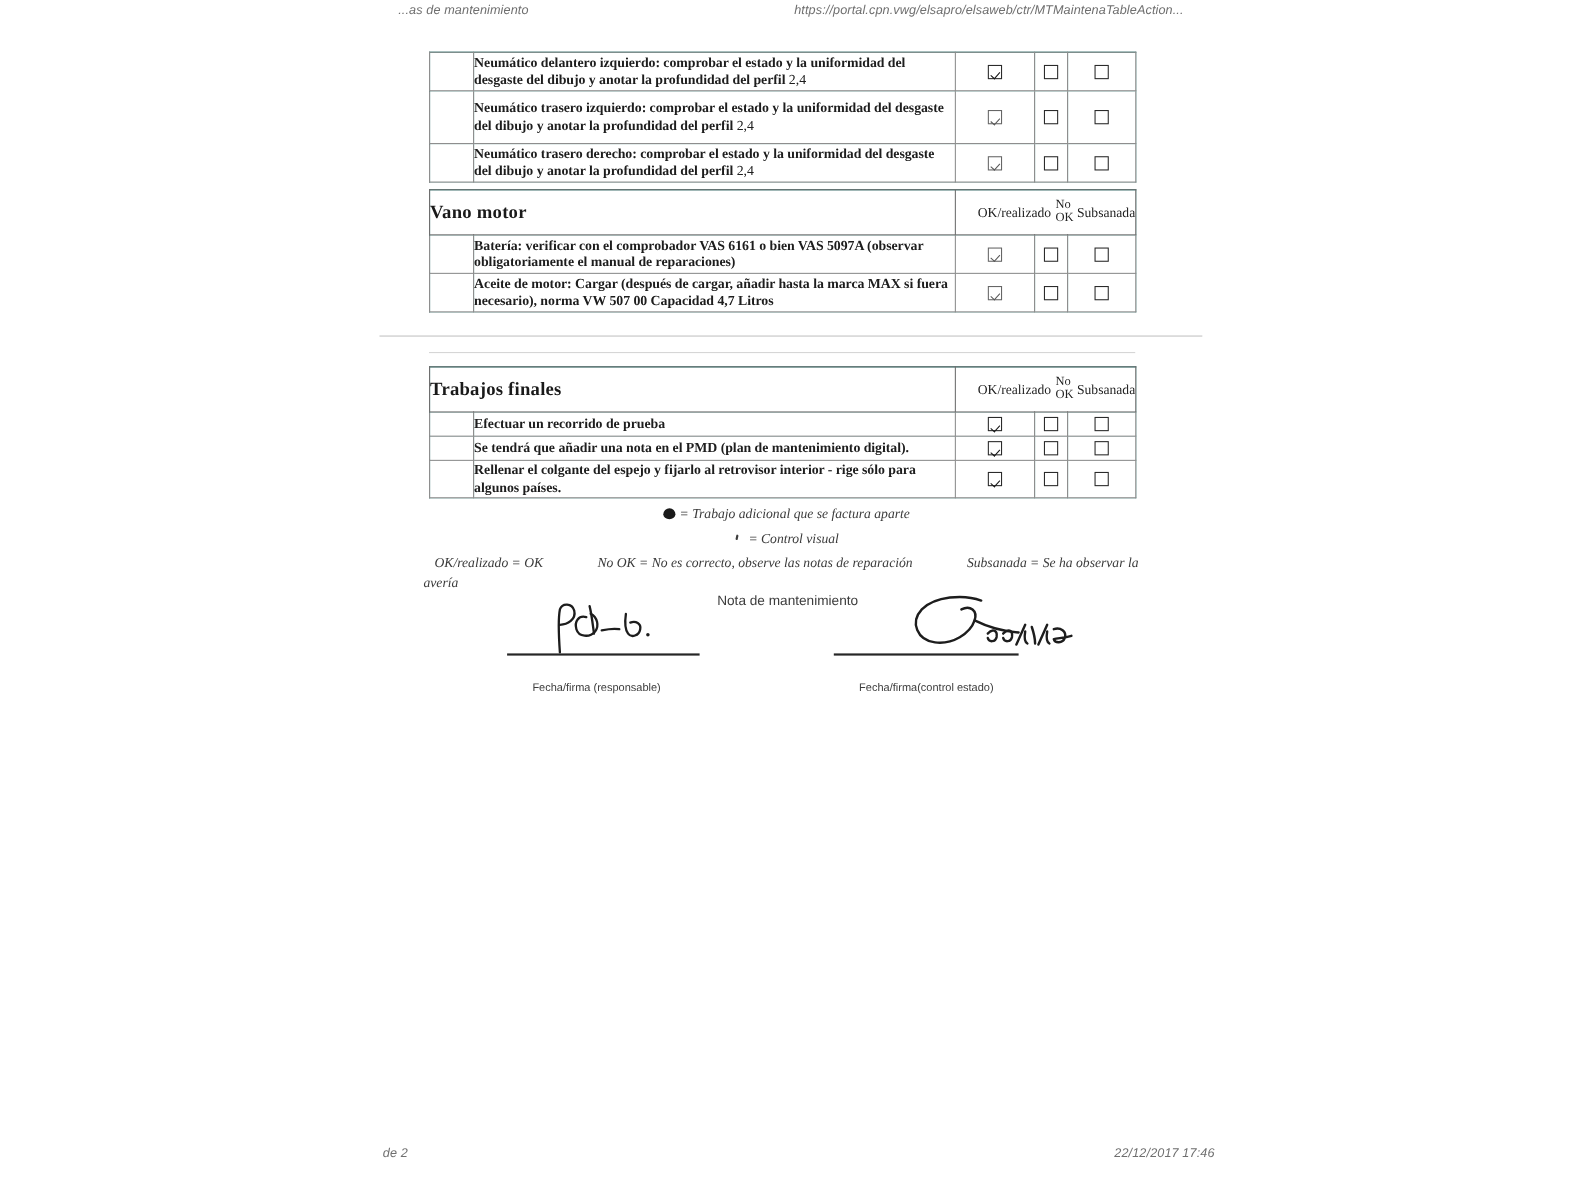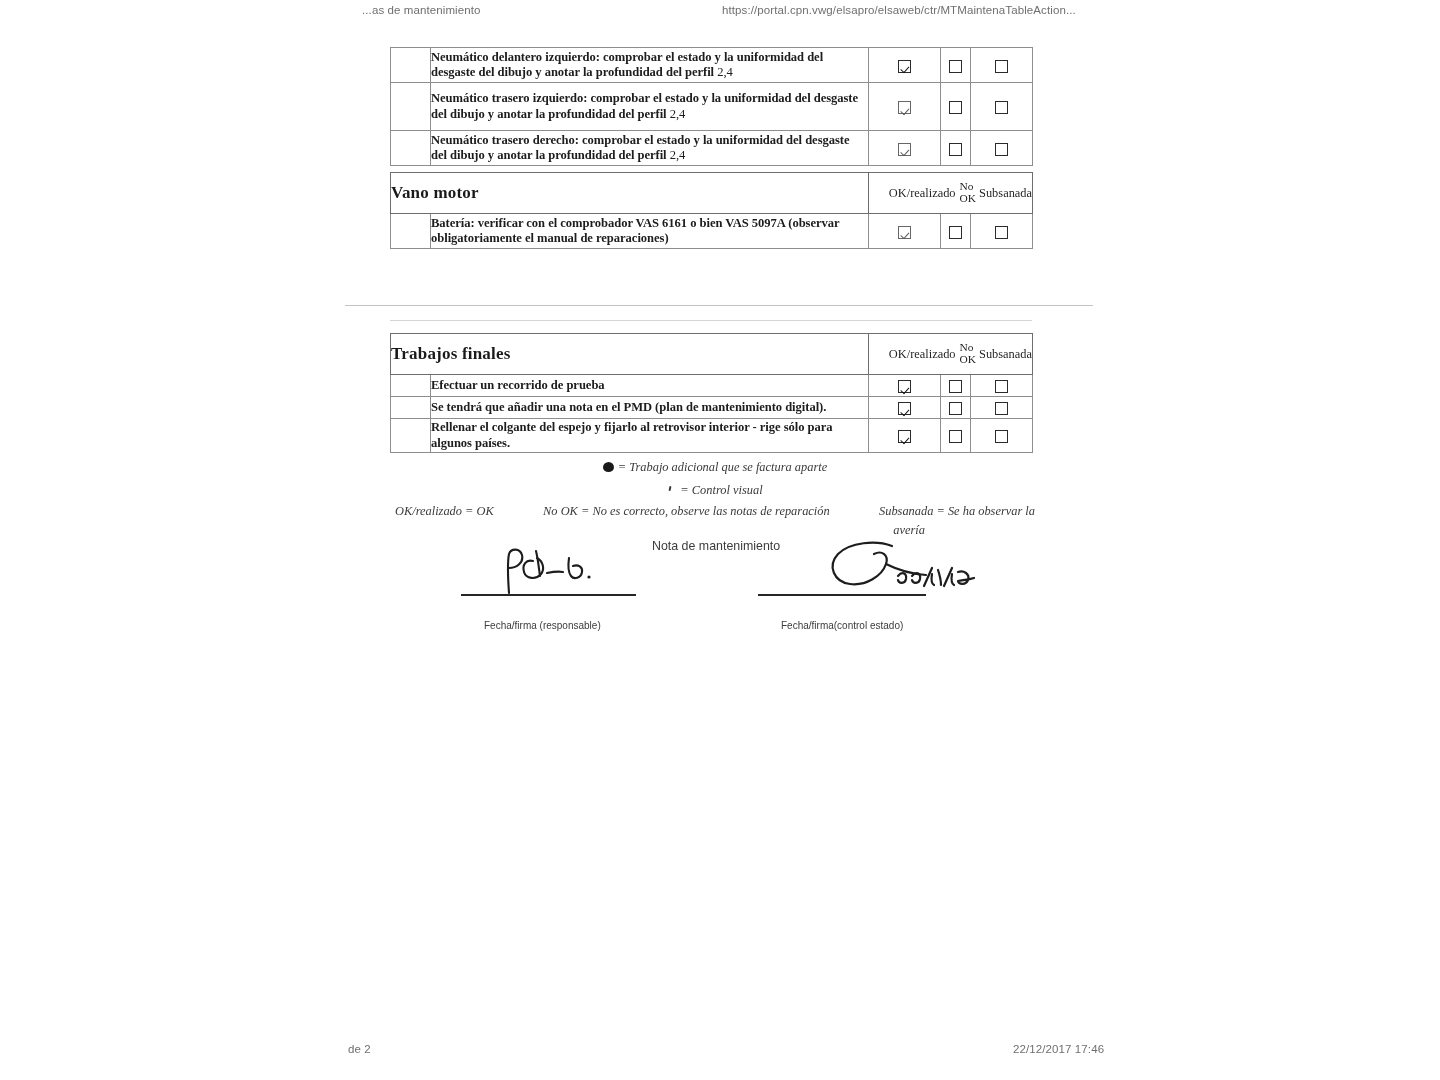--- a/index.html
+++ b/index.html
@@ -19,20 +19,21 @@
   }
 
   
   .print-chrome {
     position: absolute;
     font-family: "Liberation Sans", sans-serif;
     font-size: 11.5px;
     color: #6f6f6f;
     white-space: nowrap;
     letter-spacing: .1px;
+    font-style: italic;
   }
   #hdr-title { left: 362px;  top: 4px; }
   #hdr-url   { left: 722px;  top: 4px; }
   #ftr-page  { left: 348px;  top: 1043px; }
   #ftr-date  { left: 1013px; top: 1043px; }
 
   
   .scan {
     position: absolute;
     filter: contrast(1.04);
@@ -178,21 +179,21 @@
   }
   .leg3-row {
     display: flex;
     justify-content: space-between;
     align-items: flex-start;
     padding: 0 10px;
   }
   .leg3-row > span { white-space: nowrap; }
   #legend-3 .avg {
     display: block;
-    text-align: right;
+    text-align: left;
     margin-top: 1px;
     padding-right: 120px;
   }
 
   
   .sig-note {
     position: absolute;
     left: 652px;
     top: 539px;
     font-family: "Liberation Sans", sans-serif;
@@ -310,20 +311,35 @@
     <tr class="sec-head">
       <td class="sec-title sec-outer" colspan="2">Vano motor</td>
       <td class="sec-cols sec-outer" colspan="3">
         <span class="lbl">OK/realizado</span><span class="stack"><span>No</span><br><span>OK</span></span><span class="lbl">Subsanada</span>
       </td>
     </tr>
     <tr style="height:35px;">
       <td class="cell-icon"></td>
       <td class="cell-text">
         <span>Batería: verificar con el comprobador VAS 6161 o bien VAS 5097A (observar obligatoriamente el manual de reparaciones)</span>
+      </td>
+      <td class="cell-box">
+        <span class="cb checked faint"></span>
+      </td>
+      <td class="cell-box">
+        <span class="cb"></span>
+      </td>
+      <td class="cell-box">
+        <span class="cb"></span>
+      </td>
+    </tr>
+    <tr style="height:35px;">
+      <td class="cell-icon"></td>
+      <td class="cell-text">
+        <span>Aceite de motor: Cargar (después de cargar, añadir hasta la marca MAX si fuera necesario), norma VW 507 00 Capacidad 4,7 Litros</span>
       </td>
       <td class="cell-box">
         <span class="cb checked faint"></span>
       </td>
       <td class="cell-box">
         <span class="cb"></span>
       </td>
       <td class="cell-box">
         <span class="cb"></span>
       </td>

